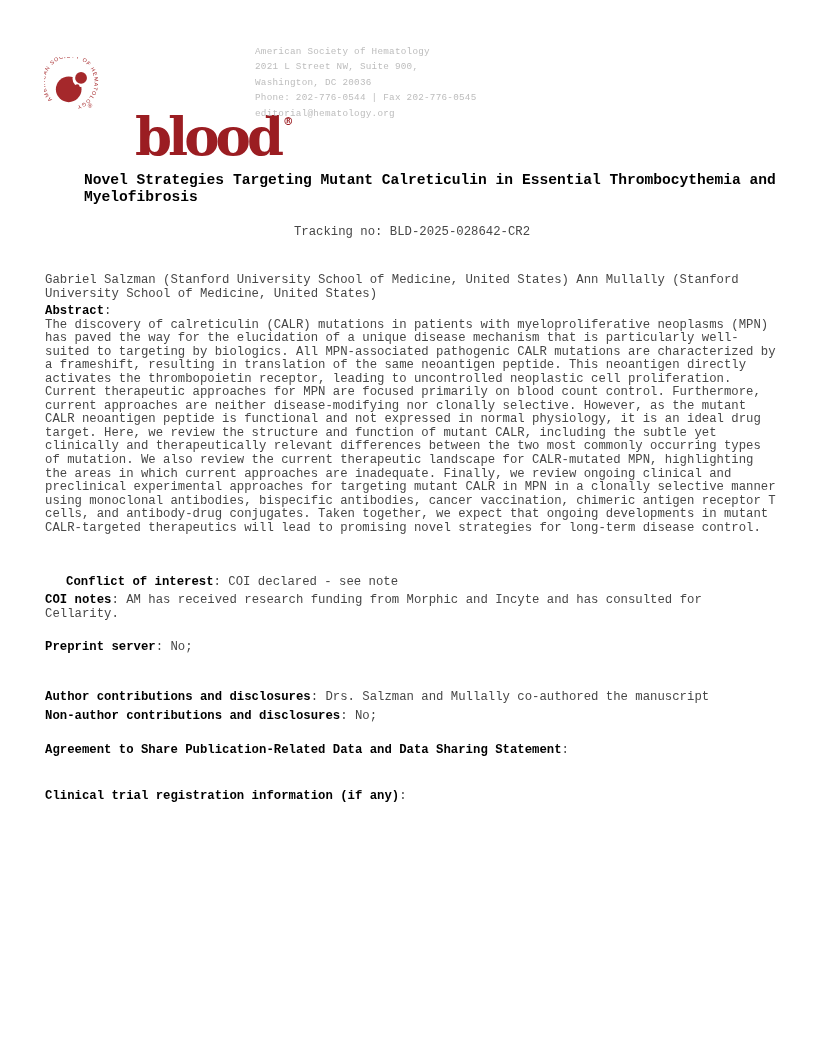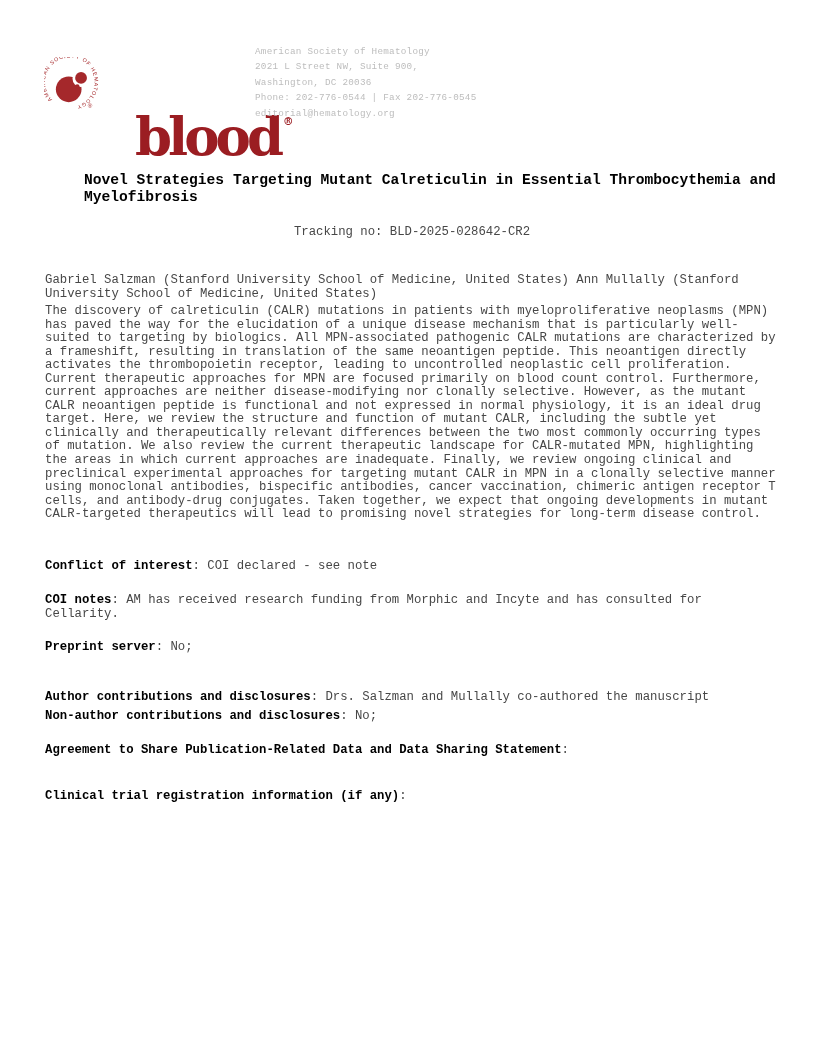--- a/index.html
+++ b/index.html
@@ -51,21 +51,21 @@
   .title-block {
     top: 172px; width: 740px;
     font-size: 14.6px; line-height: 17.2px;
     font-weight: bold; color: #000000; margin-left: 39px;
   }
   .tracking-block { top: 226px; text-align: center; }
   .authors-block  { top: 258px; margin-top: 16px; }
   .abstract-block { top: 305px; }
   .lbl { font-weight: bold; color: #000000; }
 
-  .sec-conflict  { top: 560px; }
+  .sec-conflict  { top: 576px; margin-left: 21px; }
   .sec-coi       { top: 594px; }
   .sec-preprint  { top: 641px; }
   .sec-contrib   { top: 691px; }
   .sec-noncontrib{ top: 710px; }
   .sec-agreement { top: 744px; }
   .sec-clinical  { top: 778px; margin-top: 12px; }
 </style>
 </head>
 <body>
 
@@ -96,20 +96,21 @@
     <span>editorial@hematology.org</span>
   </div>
 
   <div class="abs doc title-block">Novel Strategies Targeting Mutant Calreticulin in Essential Thrombocythemia and Myelofibrosis</div>
 
   <div class="abs doc tracking-block">Tracking no: BLD-2025-028642-CR2</div>
 
   <div class="abs doc authors-block">Gabriel Salzman (Stanford University School of Medicine, United States) Ann Mullally (Stanford University School of Medicine, United States)</div>
 
   <div class="abs doc abstract-block">
+    <div><span class="lbl">Abstract</span><span>:</span></div>
     <div>The discovery of calreticulin (CALR) mutations in patients with myeloproliferative neoplasms (MPN) has paved the way for the elucidation of a unique disease mechanism that is particularly well-suited to targeting by biologics. All MPN-associated pathogenic CALR mutations are characterized by a frameshift, resulting in translation of the same neoantigen peptide. This neoantigen directly activates the thrombopoietin receptor, leading to uncontrolled neoplastic cell proliferation. Current therapeutic approaches for MPN are focused primarily on blood count control. Furthermore, current approaches are neither disease-modifying nor clonally selective. However, as the mutant CALR neoantigen peptide is functional and not expressed in normal physiology, it is an ideal drug target. Here, we review the structure and function of mutant CALR, including the subtle yet clinically and therapeutically relevant differences between the two most commonly occurring types of mutation. We also review the current therapeutic landscape for CALR-mutated MPN, highlighting the areas in which current approaches are inadequate. Finally, we review ongoing clinical and preclinical experimental approaches for targeting mutant CALR in MPN in a clonally selective manner using monoclonal antibodies, bispecific antibodies, cancer vaccination, chimeric antigen receptor T cells, and antibody-drug conjugates. Taken together, we expect that ongoing developments in mutant CALR-targeted therapeutics will lead to promising novel strategies for long-term disease control.</div>
   </div>
 
   <div class="abs doc sec-conflict"><span class="lbl">Conflict of interest</span><span>: COI declared - see note</span></div>
 
   <div class="abs doc sec-coi"><span class="lbl">COI notes</span><span>: AM has received research funding from Morphic and Incyte and has consulted for Cellarity.</span></div>
 
   <div class="abs doc sec-preprint"><span class="lbl">Preprint server</span><span>: No;</span></div>
 
   <div class="abs doc sec-contrib"><span class="lbl">Author contributions and disclosures</span><span>: Drs. Salzman and Mullally co-authored the manuscript</span></div>

